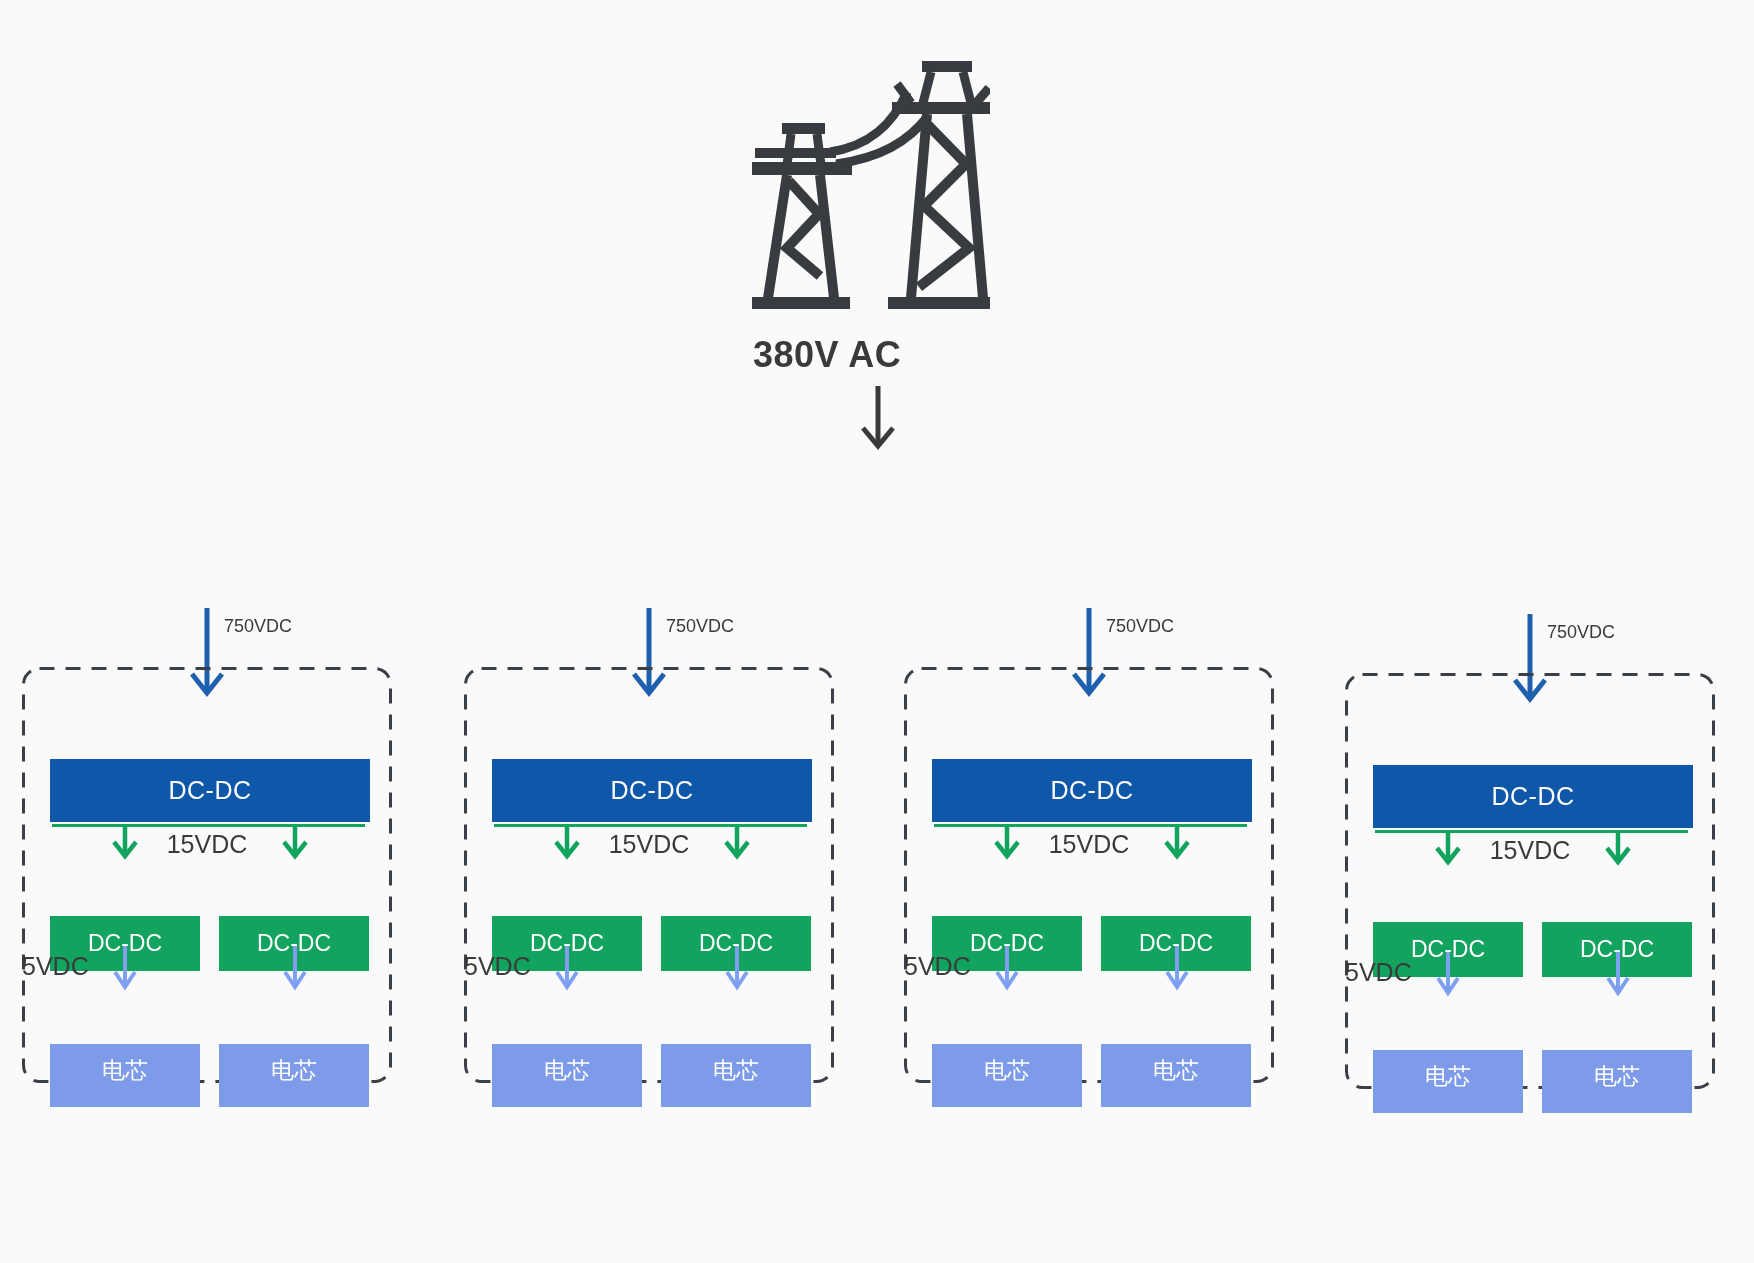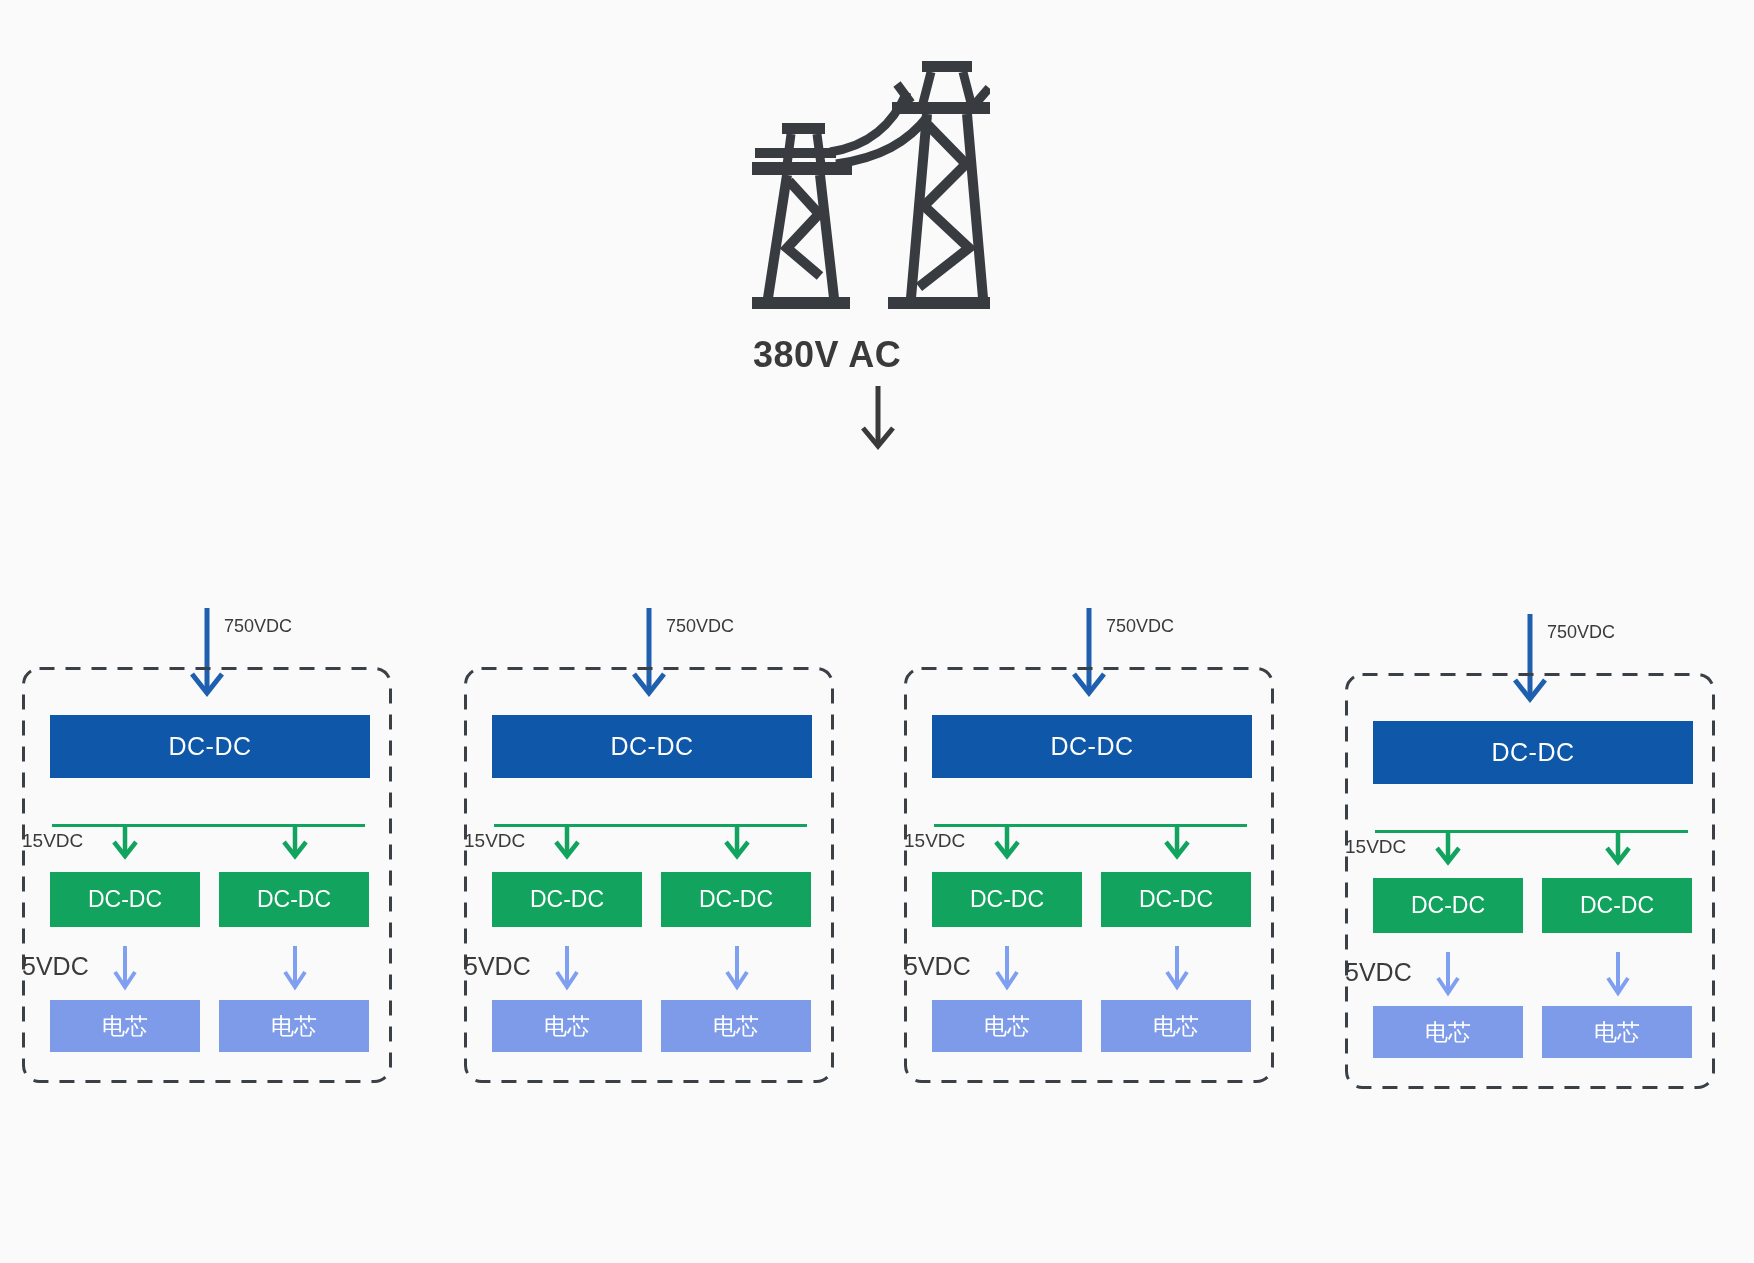--- a/index.html
+++ b/index.html
@@ -19,29 +19,29 @@
 
   .acdc-box{left:17px;top:480px;width:1691px;height:106px;
     background:var(--acdc-fill);border:2px solid var(--acdc-border);
     text-align:center;line-height:106px;font-size:40px;font-weight:600;color:var(--text);}
 
   .branch{position:absolute;width:370px;height:520px;top:594px;}
   .branch.b4{top:600px;}
 
   .lbl{position:absolute;color:var(--text);}
   .lbl-input{left:202px;top:22px;font-size:18px;}
-  .lbl-mid{left:0;top:236px;width:370px;text-align:left;font-size:19px;}
+  .lbl-mid{left:0;top:236px;width:370px;text-align:center;font-size:25px;}
   .lbl-out{left:0;top:358px;width:370px;text-align:left;font-size:25px;}
 
-  .box{position:absolute;text-align:center;color:var(--box-text);}
+  .box{position:absolute;text-align:center;color:var(--box-text);margin-top:44px;}
   .box-primary{left:28px;top:121px;width:320px;height:63px;line-height:63px;
     background:var(--primary-blue);font-size:25px;font-weight:500;letter-spacing:0.5px;}
   .box-green{top:278px;width:150px;height:55px;line-height:55px;
     background:var(--green);font-size:23px;font-weight:500;}
-  .box-cell{top:406px;width:150px;height:52px;line-height:52px;
+  .box-cell{top:406px;width:150px;height:63px;line-height:52px;
     background:var(--cell-blue);font-size:23px;font-weight:500;}
   .pos-l{left:28px;} .pos-r{left:197px;}
 
   .bus-line{left:30px;top:230px;width:313px;height:3px;background:var(--green);}
 
   .arr{position:absolute;}
   .arr-750{left:163px;top:12px;}
   .arr-g1{left:85px;top:232px;} .arr-g2{left:255px;top:232px;}
   .arr-p1{left:87px;top:352px;} .arr-p2{left:257px;top:352px;}
 

